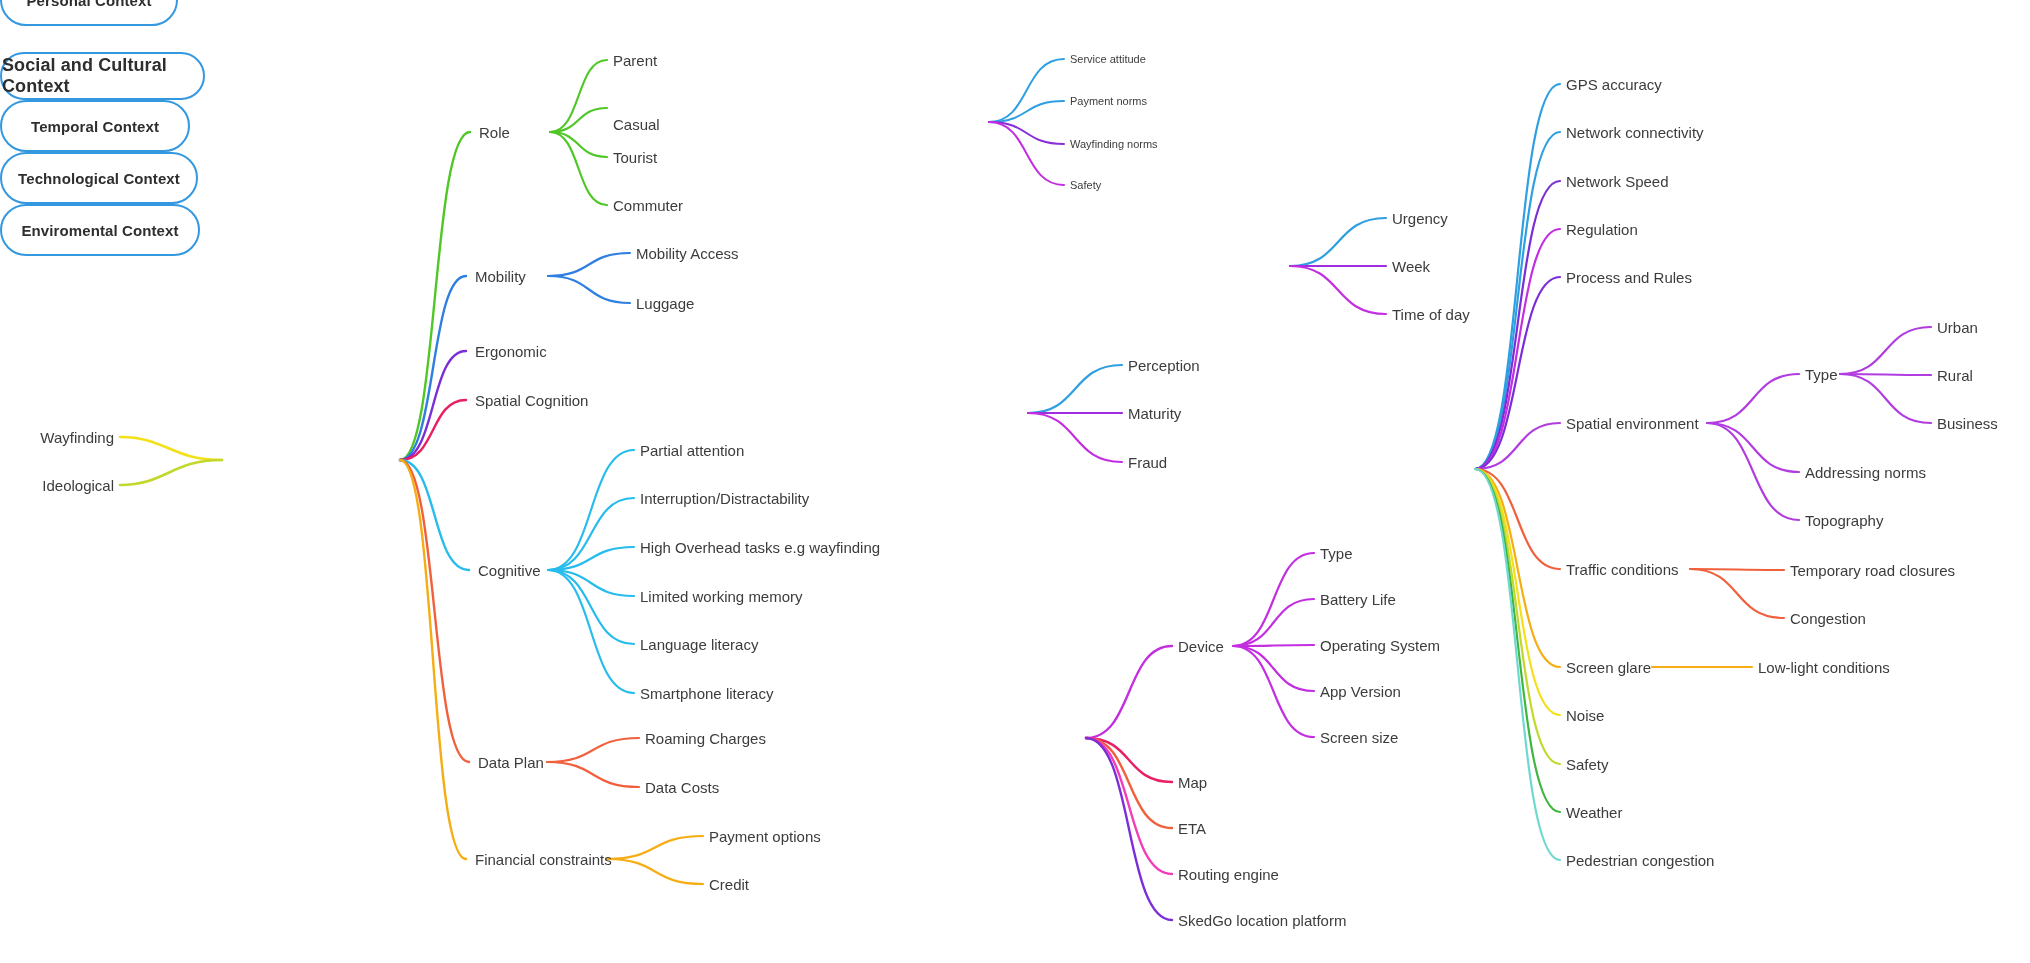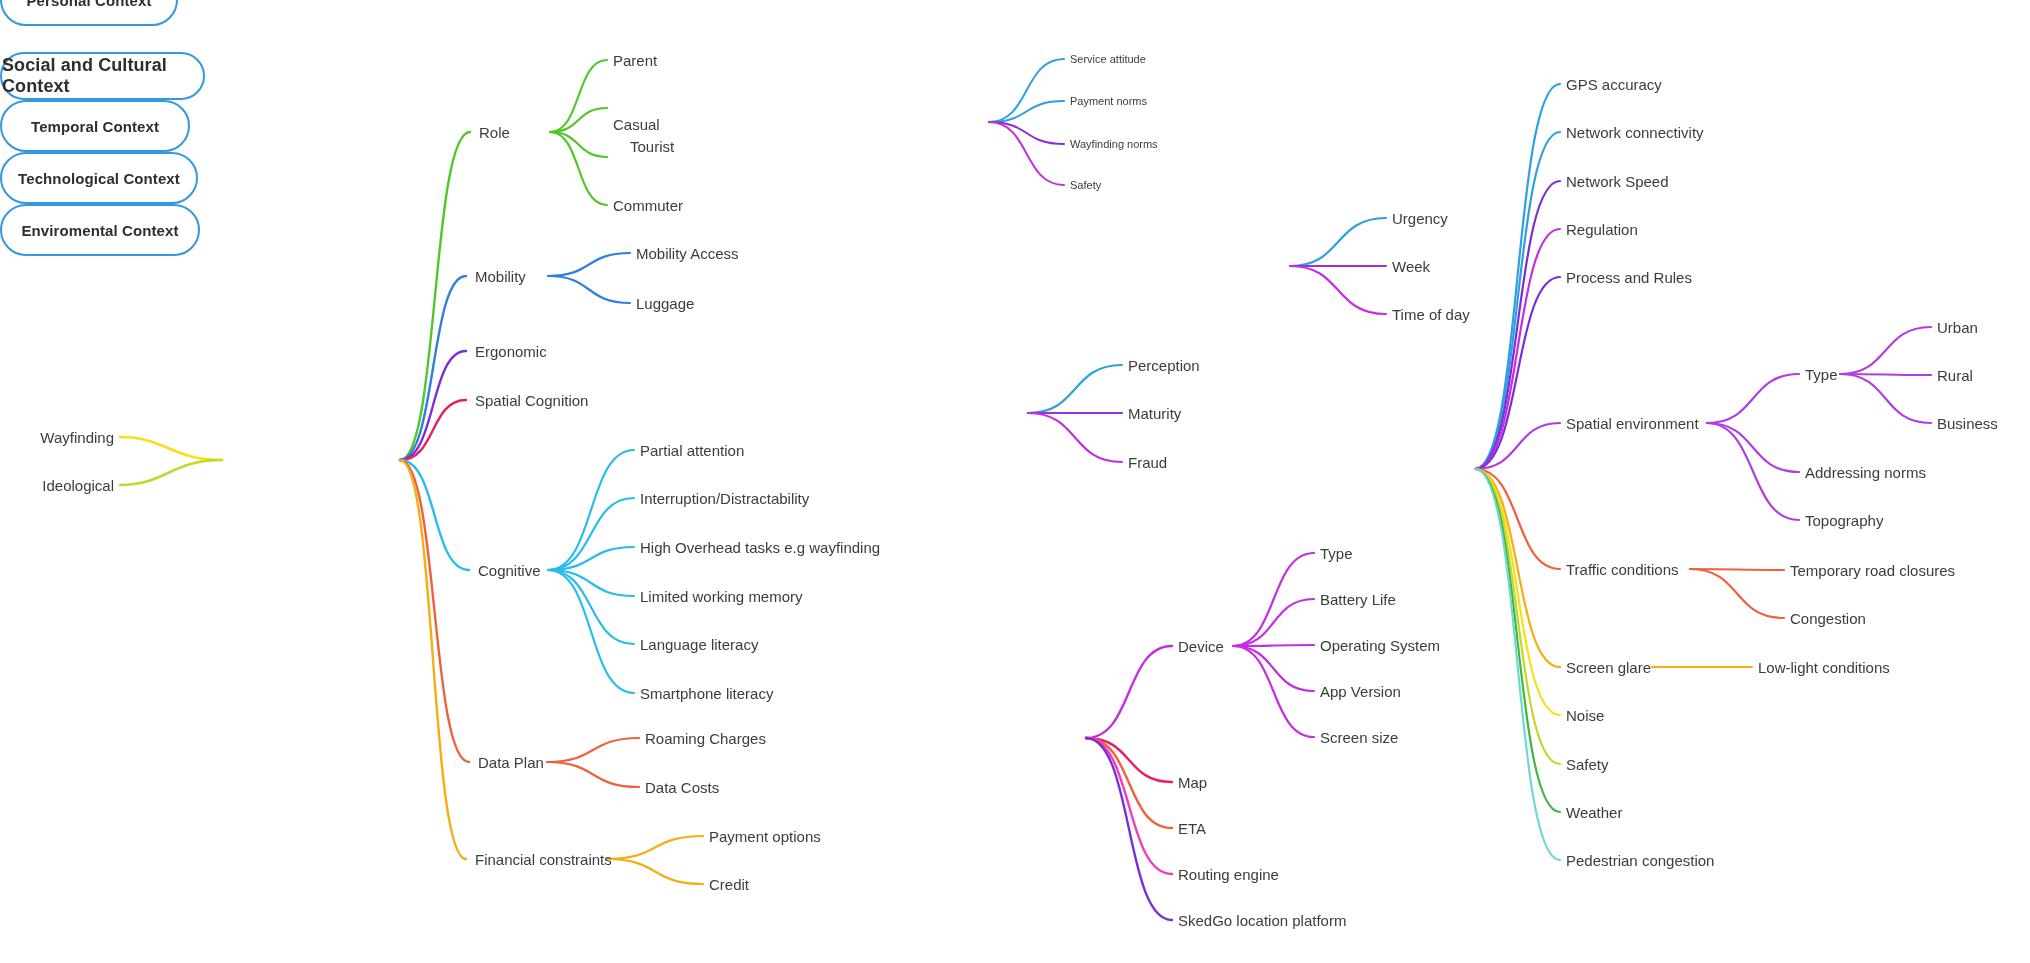--- a/index.html
+++ b/index.html
@@ -106,21 +106,21 @@
     <span>Wayfinding</span></div>
   <div class="node txt r" style="left:114px;top:485px;">
     <span>Ideological</span></div>
 
   <div class="node txt" style="left:479px;top:132px;">
     <span>Role</span></div>
   <div class="node txt" style="left:613px;top:60px;">
     <span>Parent</span></div>
   <div class="node txt" style="left:613px;top:124px;">
     <span>Casual</span></div>
-  <div class="node txt" style="left:613px;top:146px;margin-left:17px;">
+  <div class="node txt" style="left:613px;top:157px;">
     <span>Tourist</span></div>
   <div class="node txt" style="left:613px;top:205px;">
     <span>Commuter</span></div>
 
   <div class="node txt" style="left:475px;top:276px;">
     <span>Mobility</span></div>
   <div class="node txt" style="left:636px;top:253px;">
     <span>Mobility Access</span></div>
   <div class="node txt" style="left:636px;top:303px;">
     <span>Luggage</span></div>

